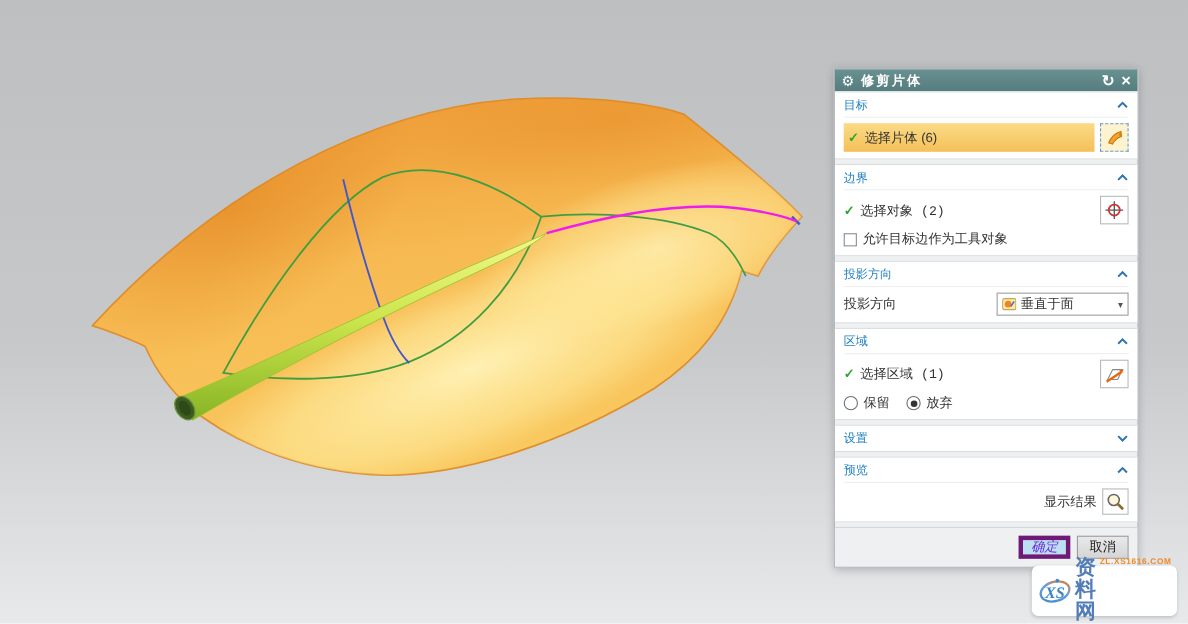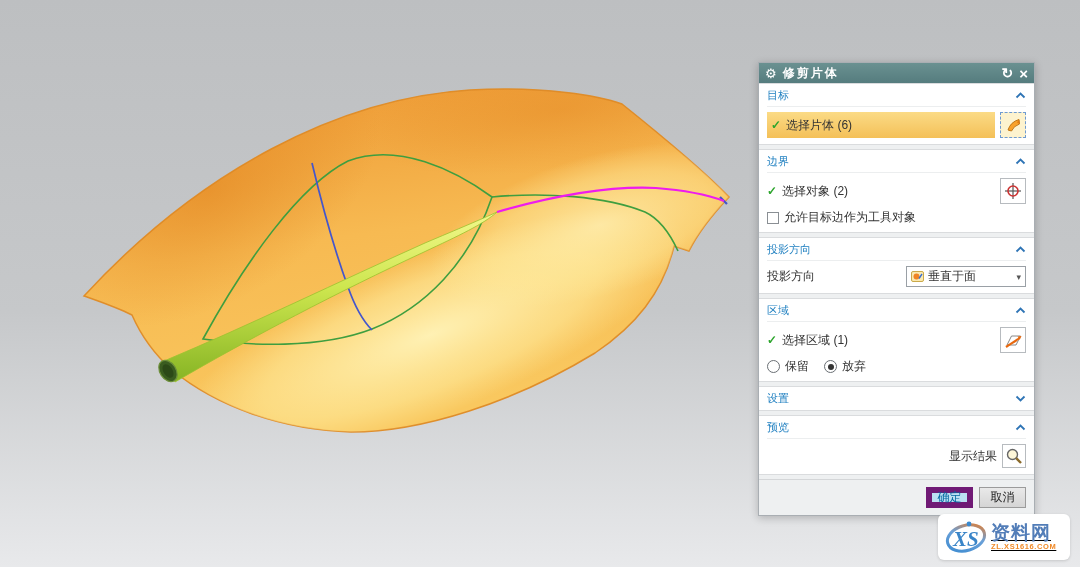--- a/index.html
+++ b/index.html
@@ -18,21 +18,21 @@
   .tb-reset{font-size:14px;font-weight:bold;}
   .tb-close{font-size:15px;font-weight:bold;}
 
   .group{background:#fff;border-top:1px solid #dadcde;border-bottom:1px solid #dadcde;
          margin-bottom:4px;padding:1px 8px 6px;}
   .group.collapsed{padding-bottom:1px;}
   .group-header{display:flex;justify-content:space-between;align-items:center;height:21px;
                 border-bottom:1px solid #eceeef;color:#1e7fc0;font-size:11px;}
   .group.collapsed .group-header{border-bottom:none;}
   .row{display:flex;align-items:center;gap:5px;font-size:12px;color:#333;margin-top:5px;}
-  .row .grow{flex:1;}
+  .row .grow{flex:1;font-family:Liberation Mono, monospace;}
   .check{color:#2da52d;font-weight:bold;font-size:12px;}
   .sel-row{flex:1;display:flex;align-items:center;gap:5px;height:26px;padding:0 4px;
            background:linear-gradient(#fbdb86,#f4c058);}
   .icon-btn{width:26px;height:26px;box-sizing:border-box;border:1px solid #b7bbbf;background:#fff;
             display:flex;align-items:center;justify-content:center;flex:none;}
   .icon-btn.small{width:24px;height:24px;}
   .icon-btn.selected{background:#fdf3cf;border:1px dashed #6f9bd2;}
   .checkbox{width:12px;height:12px;box-sizing:border-box;border:1px solid #8a8f94;background:#fff;flex:none;}
   .radio{width:13px;height:13px;box-sizing:border-box;border:1px solid #6a6f74;border-radius:50%;
          background:#fff;position:relative;flex:none;}
@@ -40,28 +40,28 @@
          border-radius:50%;background:#333;}
   .radio-label{margin-right:10px;}
   .dropdown{width:120px;height:21px;box-sizing:border-box;border:1px solid #9aa0a6;background:#fff;
             display:flex;align-items:center;gap:4px;padding:0 4px;font-size:12px;color:#333;}
   .dd-arrow{margin-left:auto;font-size:9px;color:#555;}
   .preview-row{justify-content:flex-end;}
   .footer{background:#eef0f1;border-top:1px solid #d4d6d8;padding:7px 8px;display:flex;
           justify-content:flex-end;gap:6px;}
   .btn{height:21px;min-width:47px;font-size:12px;font-family:"Liberation Sans",sans-serif;
        display:flex;align-items:center;justify-content:center;box-sizing:border-box;cursor:default;}
-  .btn-ok{background:#bcdff2;border:6px solid #701a75;color:#0369a1;}
+  .btn-ok{background:#bcdff2;border:4px solid #701a75;color:#6d28d9;font-style:italic;}
   .btn-cancel{background:linear-gradient(#e9e9e9,#d5d5d5);border:1px solid #9b9b9b;color:#222;}
 
   
   .watermark{position:absolute;right:10px;bottom:7px;width:132px;height:46px;background:#fff;
              border-radius:6px;display:flex;align-items:center;gap:2px;padding:2px 5px;box-sizing:border-box;
              box-shadow:0 1px 3px rgba(0,0,0,.15);margin-left:24px;}
-  .wm-text{display:flex;flex-direction:column;line-height:1.05;text-decoration:underline;}
+  .wm-text{display:flex;line-height:1.05;}
   .wm-name{font-size:19px;font-weight:bold;color:#527db8;letter-spacing:1px;}
   .wm-url{font-size:7.5px;font-weight:bold;color:#f08a28;letter-spacing:.6px;}
 </style>
 </head>
 <body>
 
 <div class="stage">
 
   <svg class="viewport-svg" width="1080" height="567" viewBox="0 0 1080 567">
     <defs>

